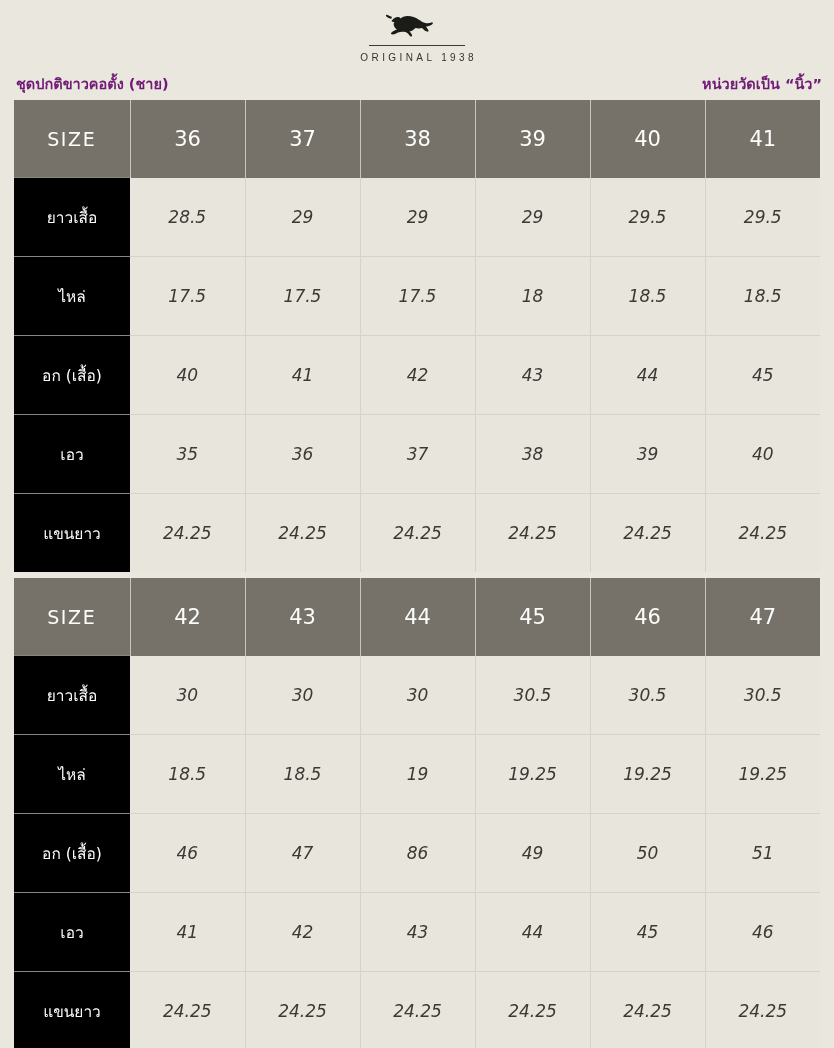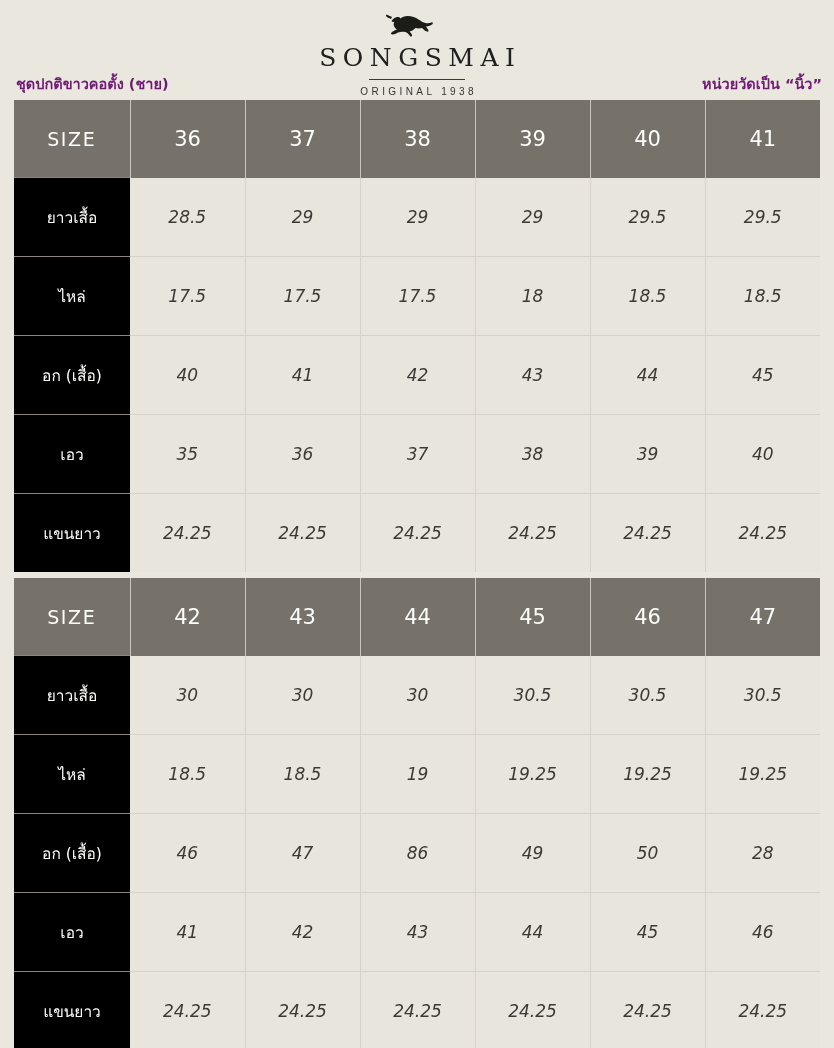--- a/index.html
+++ b/index.html
@@ -135,21 +135,20 @@
 </head>
 <body>
 
 <div class="page">
 
   <div class="brand">
     <svg class="brand-mark" viewBox="0 0 124 60" aria-hidden="true">
       <path fill="#1b1b18" d="M12 25c3-5 9-8 13-7 2 .4 3 1.6 4 3 3-3 8-5 14-5 9 0 16 3 22 7 5 3 9 6 14 7 4 .8 8 .4 12-1 2-1 4 1 2 3-3 3-8 5-13 5l4 6c2 3 1 5-2 4-4-1-7-4-10-7-4 1-9 1-13 0-3 3-7 6-12 7 2 2 4 4 5 7 1 3-2 4-4 2-2-3-5-6-9-8-5-1-10-1-15 1-4 2-7 4-11 4-3 0-4-2-2-4 3-3 7-5 11-6-3-2-5-4-6-7-1-3-1-6 1-8-2 0-4 0-5-1-1-1-1-2 0-2z"></path>
       <path fill="#1b1b18" d="M10 22c-4-2-8-3-10-6-1-2 1-3 3-2 3 1 6 3 9 4z"></path>
     </svg>
-    <span class="brand-name">SONGSMAI</span>
     <span class="brand-rule"></span>
     <span class="brand-tag">ORIGINAL 1938</span>
   </div>
 
   <div class="cap cap-left">ชุดปกติขาวคอตั้ง (ชาย)</div>
   <div class="cap cap-right">หน่วยวัดเป็น “นิ้ว”</div>
 
   <table class="sizetable t1">
     <colgroup>
       <col class="lbl">
@@ -260,21 +259,21 @@
         <td class="cell">19.25</td>
         <td class="cell">19.25</td>
       </tr>
       <tr>
         <th class="rowlabel">อก (เสื้อ)</th>
         <td class="cell">46</td>
         <td class="cell">47</td>
         <td class="cell">86</td>
         <td class="cell">49</td>
         <td class="cell">50</td>
-        <td class="cell">28</td>
+        <td class="cell">51</td>
       </tr>
       <tr>
         <th class="rowlabel">เอว</th>
         <td class="cell">41</td>
         <td class="cell">42</td>
         <td class="cell">43</td>
         <td class="cell">44</td>
         <td class="cell">45</td>
         <td class="cell">46</td>
       </tr>

